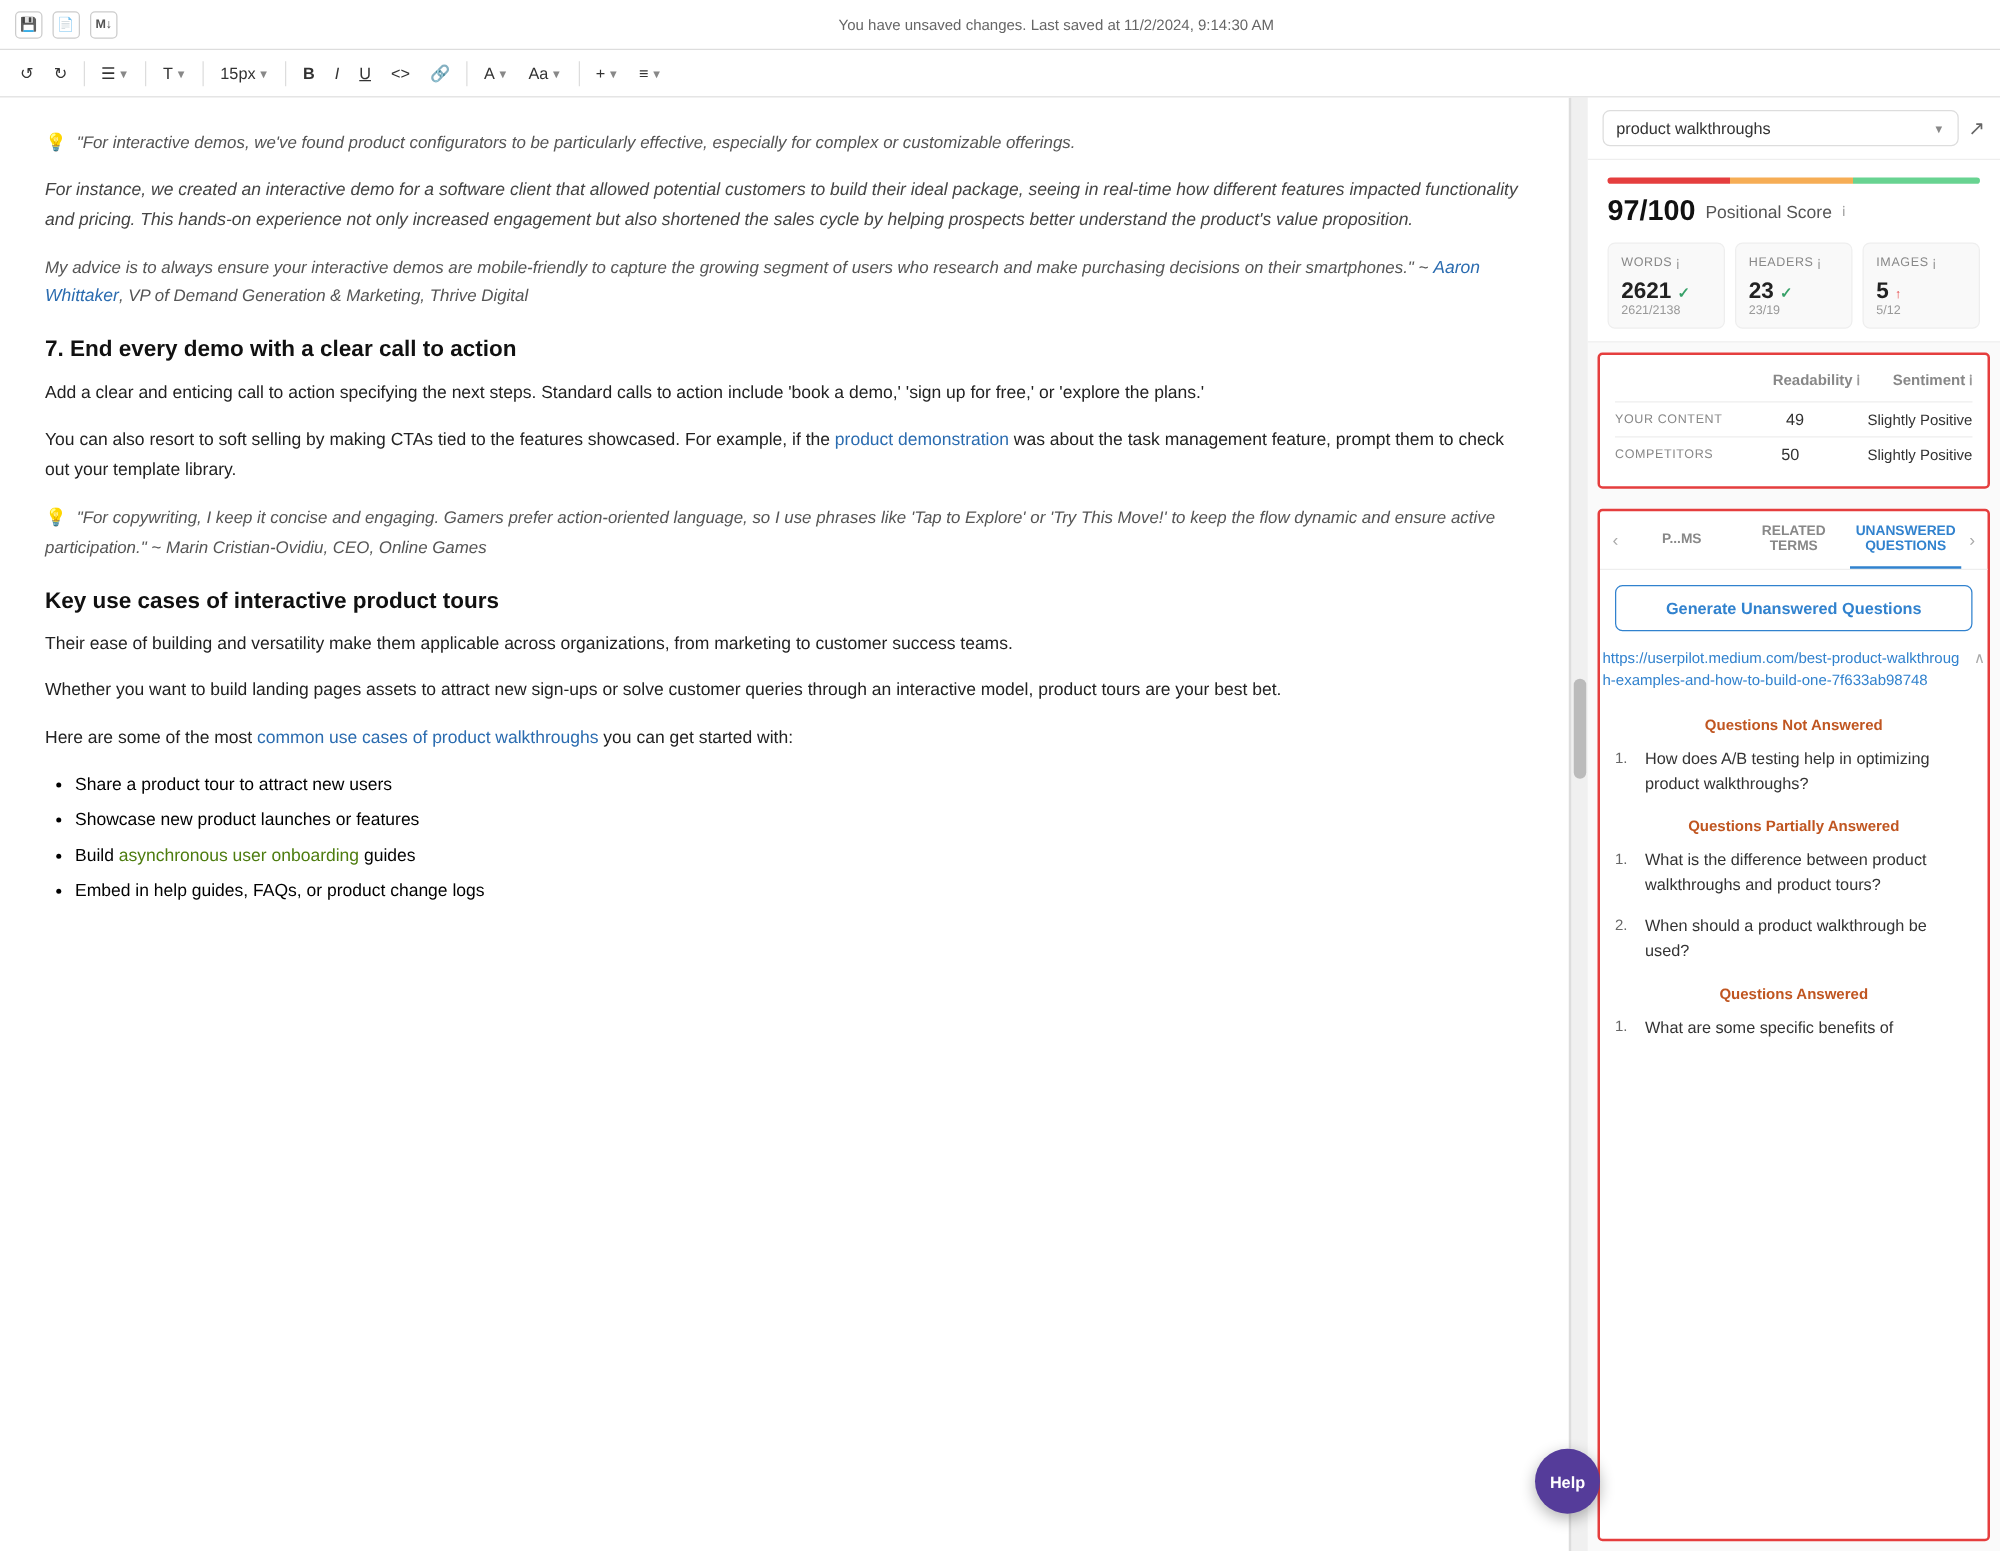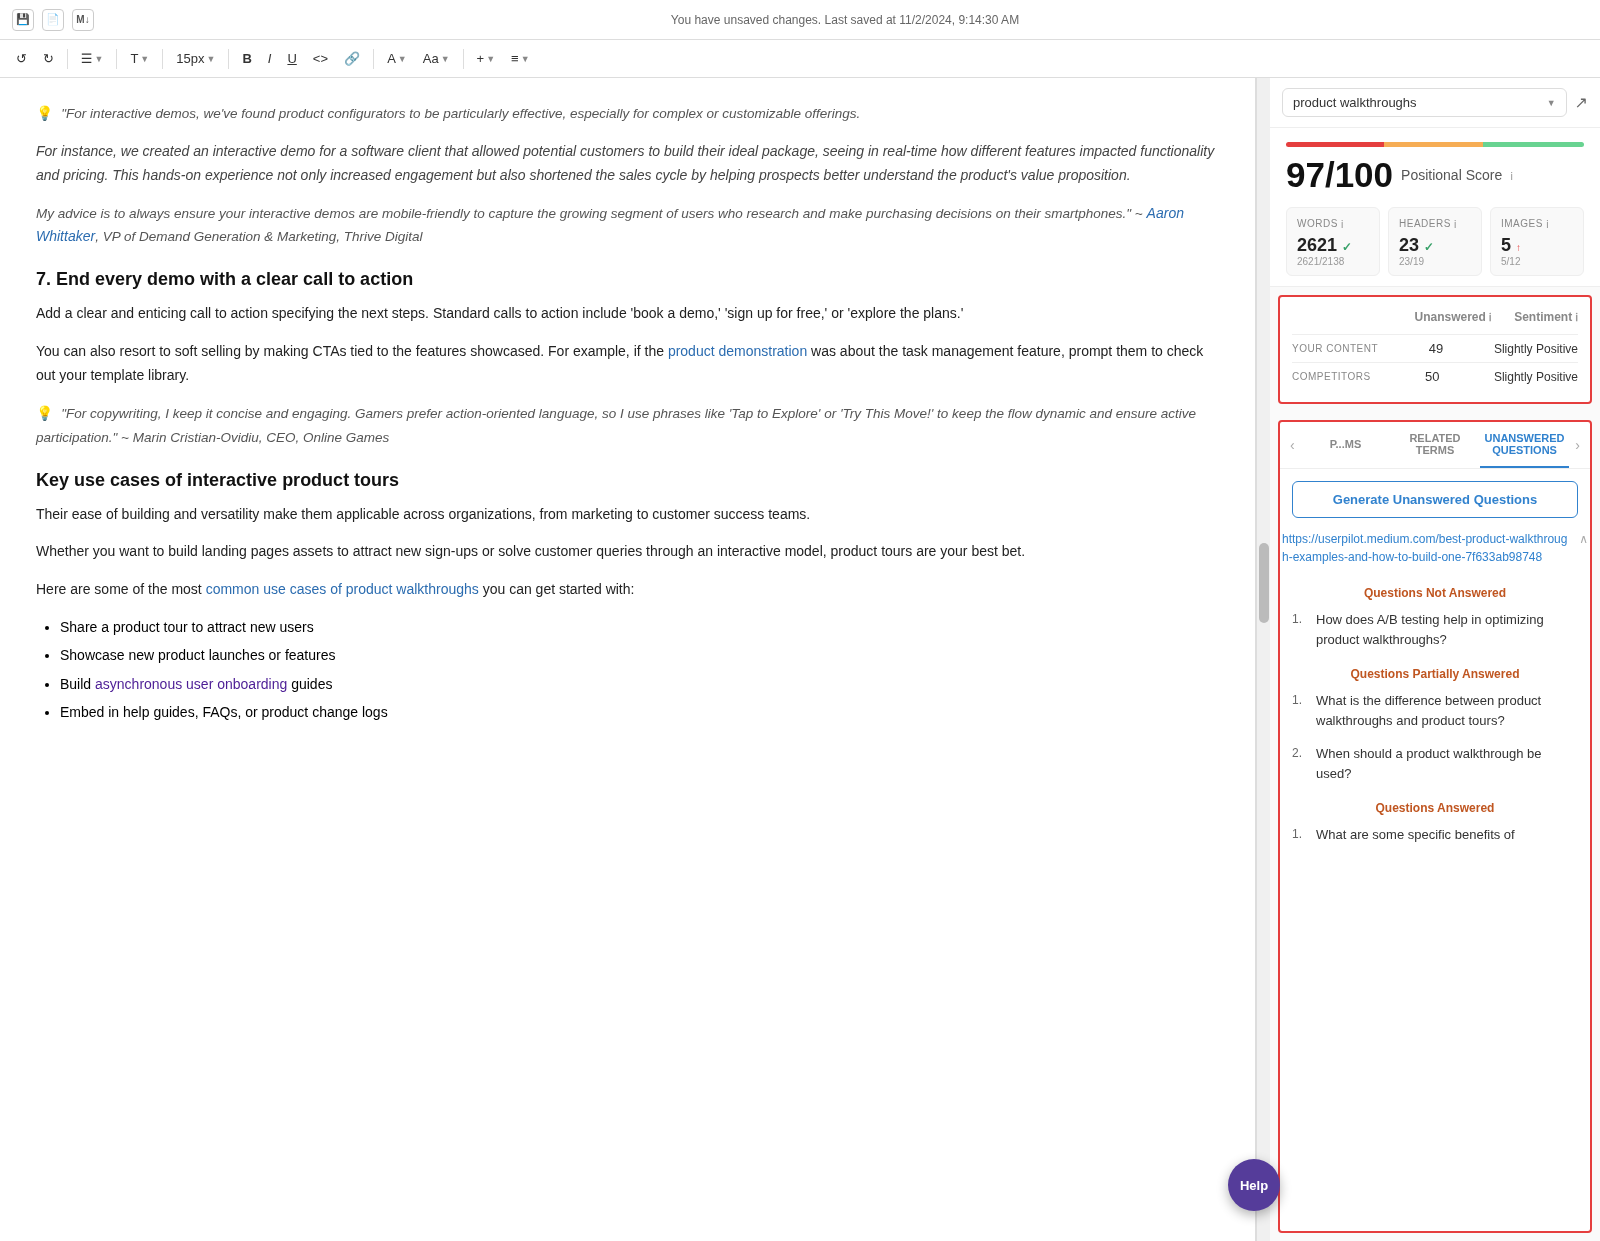--- a/index.html
+++ b/index.html
@@ -65,21 +65,21 @@
       position: relative;
       border-right: 1px solid #ddd;
     }
 
     .editor-content p { margin-bottom: 14px; line-height: 1.7; font-size: 14px; color: #222; }
     .editor-content p.italic-quote { font-style: italic; color: #444; }
     .editor-content h2 { font-size: 18px; font-weight: bold; margin: 20px 0 12px; color: #111; }
     .editor-content ul { margin-left: 24px; margin-bottom: 12px; }
     .editor-content ul li { margin-bottom: 6px; line-height: 1.6; font-size: 14px; }
     .link-blue { color: #2B6CB0; text-decoration: none; }
-    .link-orange { color: #4c1d95; text-decoration: none; margin-top: 28px; }
+    .link-orange { color: #4d7c0f; text-decoration: none; margin-top: 28px; }
     .bulb-icon { color: #f0c040; margin-right: 4px; }
     .italic-tip { font-style: italic; color: #555; font-size: 13.5px; }
     .author-name { color: #2B6CB0; text-decoration: none; font-style: italic; }
 
     
     .scrollbar-area {
       width: 14px;
       background: #f0f0f0;
       border-left: 1px solid #ddd;
       position: relative;
@@ -109,21 +109,21 @@
       padding: 14px 16px 10px;
       border-bottom: 1px solid #eee;
     }
     .score-bar {
       height: 5px;
       background: linear-gradient(to right, #e53e3e 0%, #e53e3e 33%, #f6ad55 33%, #f6ad55 66%, #68d391 66%, #68d391 100%);
       border-radius: 3px;
       margin-bottom: 8px;
     }
     .score-row { display: flex; align-items: center; gap: 8px; margin-bottom: 12px; }
-    .score-number { font-size: 35px; font-weight: bold; color: #111; }
+    .score-number { font-size: 23px; font-weight: bold; color: #111; }
     .score-label { font-size: 14px; color: #555; font-weight: 500; }
     .info-icon { font-size: 11px; color: #999; cursor: pointer; }
 
     .metrics-grid { display: grid; grid-template-columns: 1fr 1fr 1fr; gap: 8px; margin-top: 4px; }
     .metric-card { background: #f9f9f9; border: 1px solid #eee; border-radius: 6px; padding: 8px 10px; }
     .metric-label { font-size: 10px; color: #888; text-transform: uppercase; letter-spacing: 0.5px; display: flex; align-items: center; gap: 3px; }
     .metric-value { font-size: 18px; font-weight: bold; color: #222; margin-top: 4px; }
     .metric-sub { font-size: 10px; color: #999; }
     .check-green { color: #38a169; font-size: 12px; }
     .arrow-up { color: #e53e3e; font-size: 10px; }
@@ -367,21 +367,21 @@
           </div>
           <div class="metric-sub">5/12</div>
         </div>
       </div>
     </div>
 
     <div class="readability-section">
       <div class="read-header">
         <div style="width: 100px;"></div>
         <div class="read-col-label">
-          <span>Unanswered</span>
+          <span>Readability</span>
           <span class="info-icon">ℹ</span>
         </div>
         <div class="read-col-label">
           <span>Sentiment</span>
           <span class="info-icon">ℹ</span>
         </div>
       </div>
       <hr class="read-divider">
       <div class="read-row">
         <span class="read-row-label">YOUR CONTENT</span>

